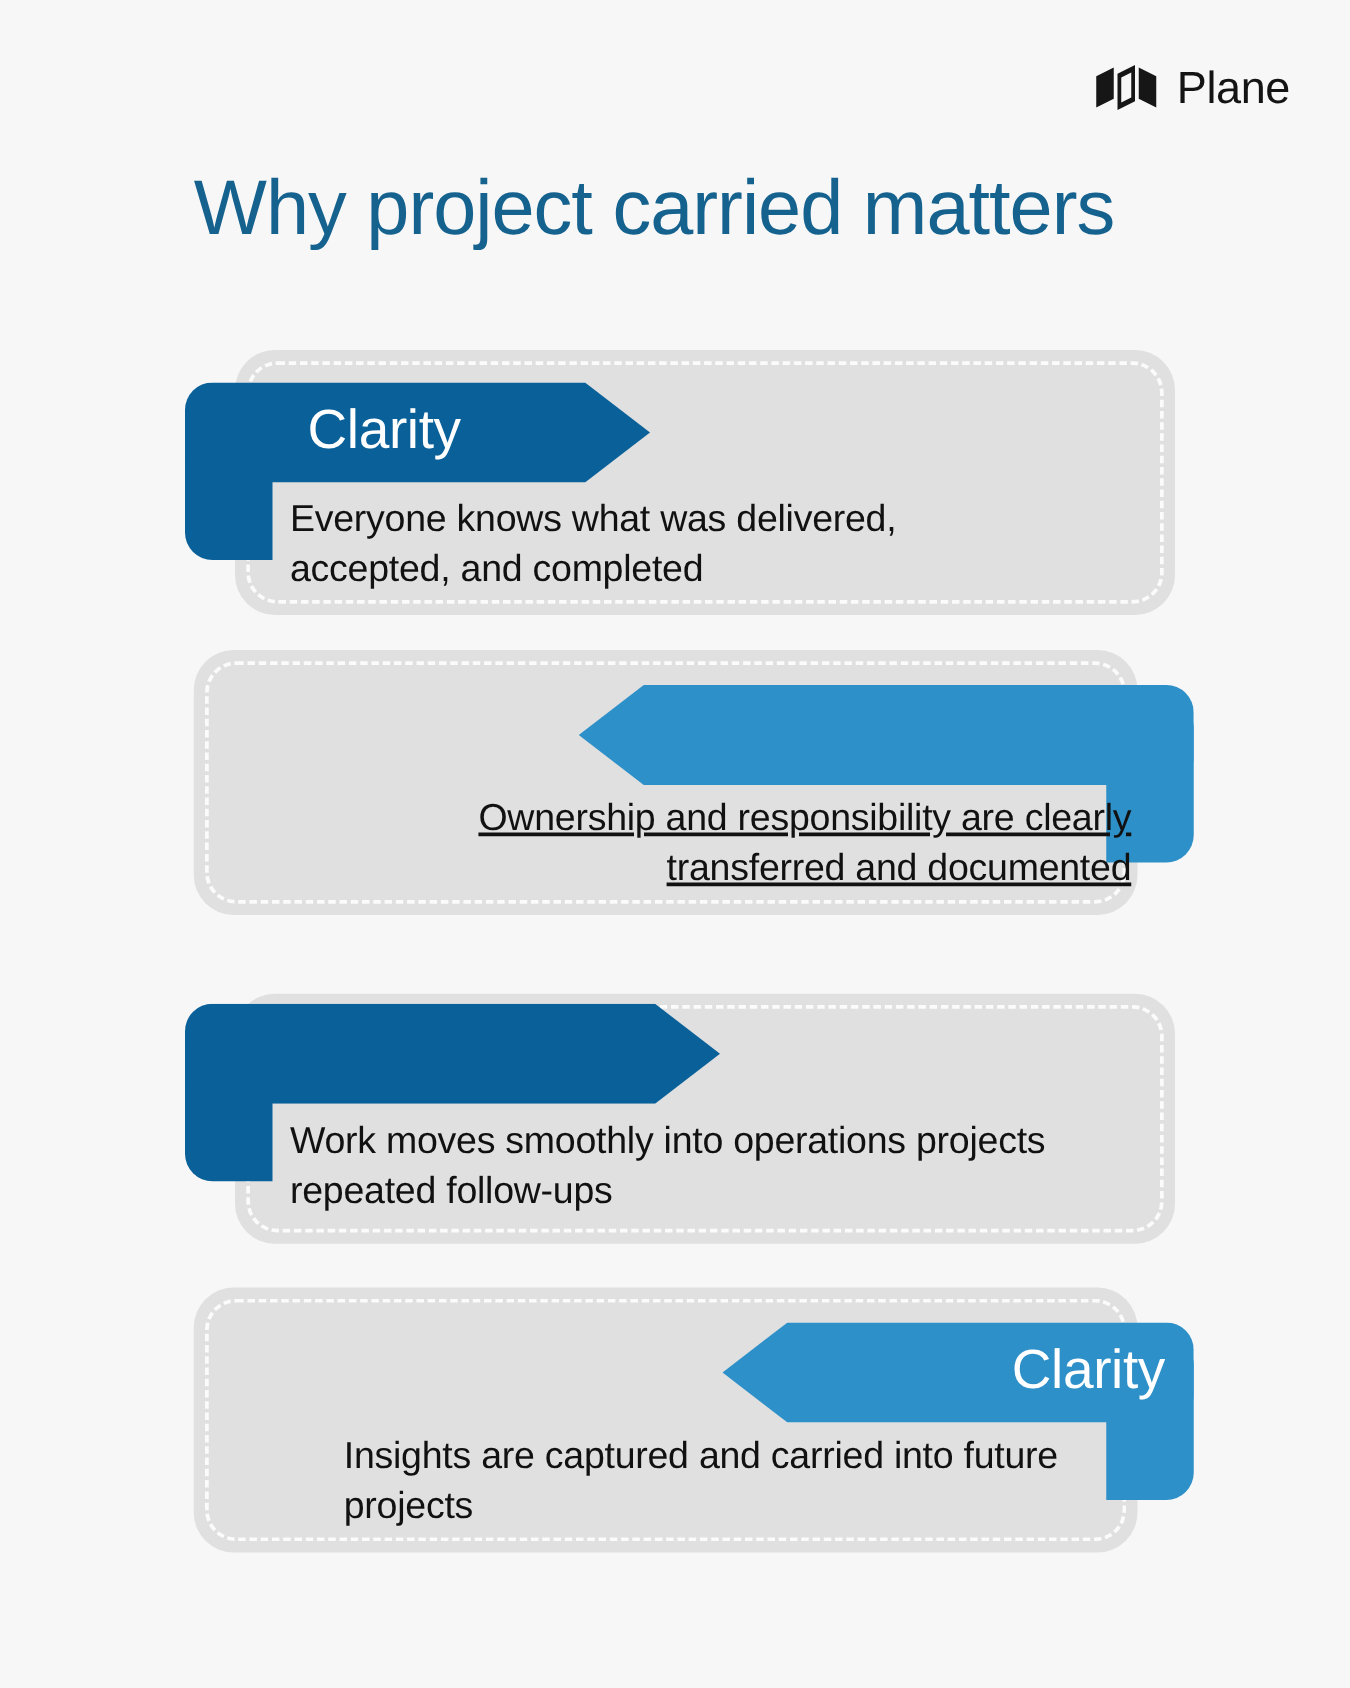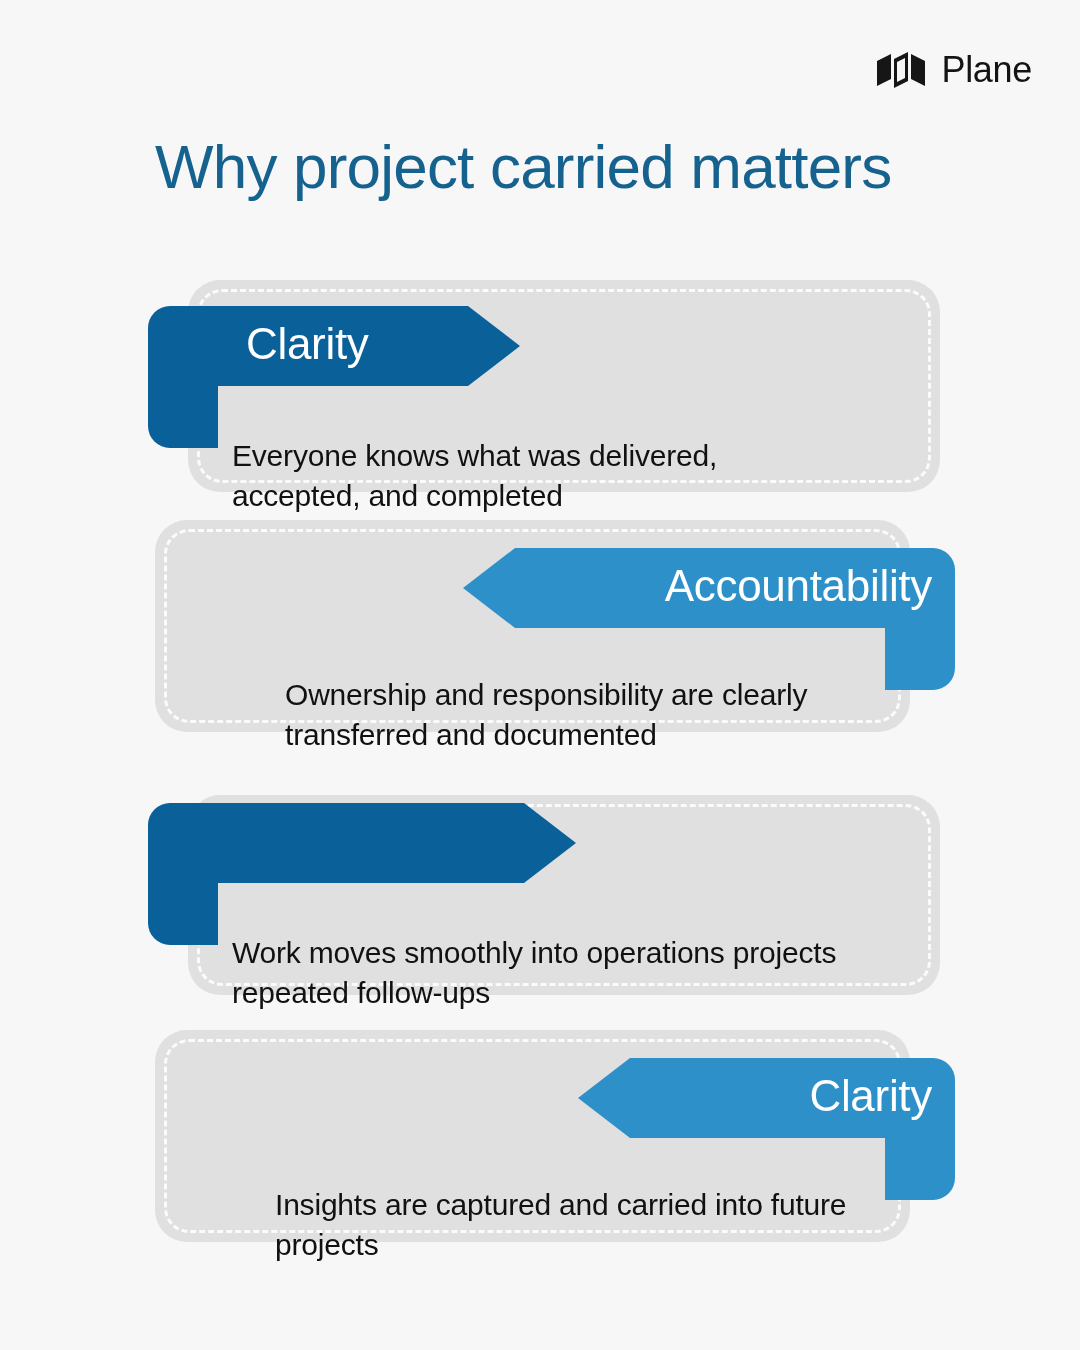--- a/index.html
+++ b/index.html
@@ -42,21 +42,20 @@
     left:9px; right:9px; top:9px; bottom:9px;
     border:3px dashed #fbfbfb;
     border-radius:25px;
     pointer-events:none;
   }
 
   .card-body {
     position:absolute; z-index:3;
     font-size:30px; line-height:1.33; color:#111;
     letter-spacing:-0.2px;
-    margin-top:40px;
   }
 
   
   .ribbon { position:absolute; z-index:4; }
 
   
   .ribbon-tail { position:absolute; z-index:2; }
 
   .ribbon-label {
     position:absolute; z-index:5;
@@ -67,21 +66,21 @@
   
   #card1       { left:188px; top:280px;  width:752px; height:212px; }
   #card1-body  { left:232px; top:396px;  width:620px; }
   #tail1       { left:148px; top:318px;  width:70px;  height:130px;
                  background:#0a6199; border-radius:22px 0 0 22px; }
   #ribbon1     { left:148px; top:306px;  width:372px; height:80px; }
   #label1      { left:246px; top:322px; }
 
   
   #card2       { left:155px; top:520px;  width:755px; height:212px; }
-  #card2-body  { left:285px; top:635px;  width:620px; text-align:left; }
+  #card2-body  { left:285px; top:635px;  width:620px; text-align:right;text-decoration:underline; }
   #tail2       { right:125px; top:560px; width:70px;  height:130px;
                  background:#2e90c8; border-radius:0 22px 22px 0; }
   #ribbon2     { left:463px; top:548px;  width:492px; height:80px; }
   #label2      { right:148px; top:564px; }
 
   
   #card3       { left:188px; top:795px;  width:752px; height:200px; }
   #card3-body  { left:232px; top:893px;  width:620px; }
   #tail3       { left:148px; top:815px;  width:70px;  height:130px;
                  background:#0a6199; border-radius:22px 0 0 22px; }
@@ -119,21 +118,20 @@
     <path d="M22,0 H320 L372,40 L320,80 H22 A22,22 0 0 1 0,58 V22 A22,22 0 0 1 22,0 Z" fill="#0a6199"></path>
   </svg>
   <div class="ribbon-label" id="label1">Clarity</div>
   <div class="card-body" id="card1-body">Everyone knows what was delivered, accepted, and completed</div>
 
   <div class="card" id="card2"></div>
   <div class="ribbon-tail" id="tail2"></div>
   <svg class="ribbon" id="ribbon2" viewBox="0 0 492 80" preserveAspectRatio="none">
     <path d="M52,0 H470 A22,22 0 0 1 492,22 V58 A22,22 0 0 1 470,80 H52 L0,40 Z" fill="#2e90c8"></path>
   </svg>
-  <div class="ribbon-label" id="label2">Accountability</div>
   <div class="card-body" id="card2-body">Ownership and responsibility are clearly transferred and documented</div>
 
   <div class="card" id="card3"></div>
   <div class="ribbon-tail" id="tail3"></div>
   <svg class="ribbon" id="ribbon3" viewBox="0 0 428 80" preserveAspectRatio="none">
     <path d="M22,0 H376 L428,40 L376,80 H22 A22,22 0 0 1 0,58 V22 A22,22 0 0 1 22,0 Z" fill="#0a6199"></path>
   </svg>
   <div class="card-body" id="card3-body">Work moves smoothly into operations projects repeated follow-ups</div>
 
   <div class="card" id="card4"></div>

